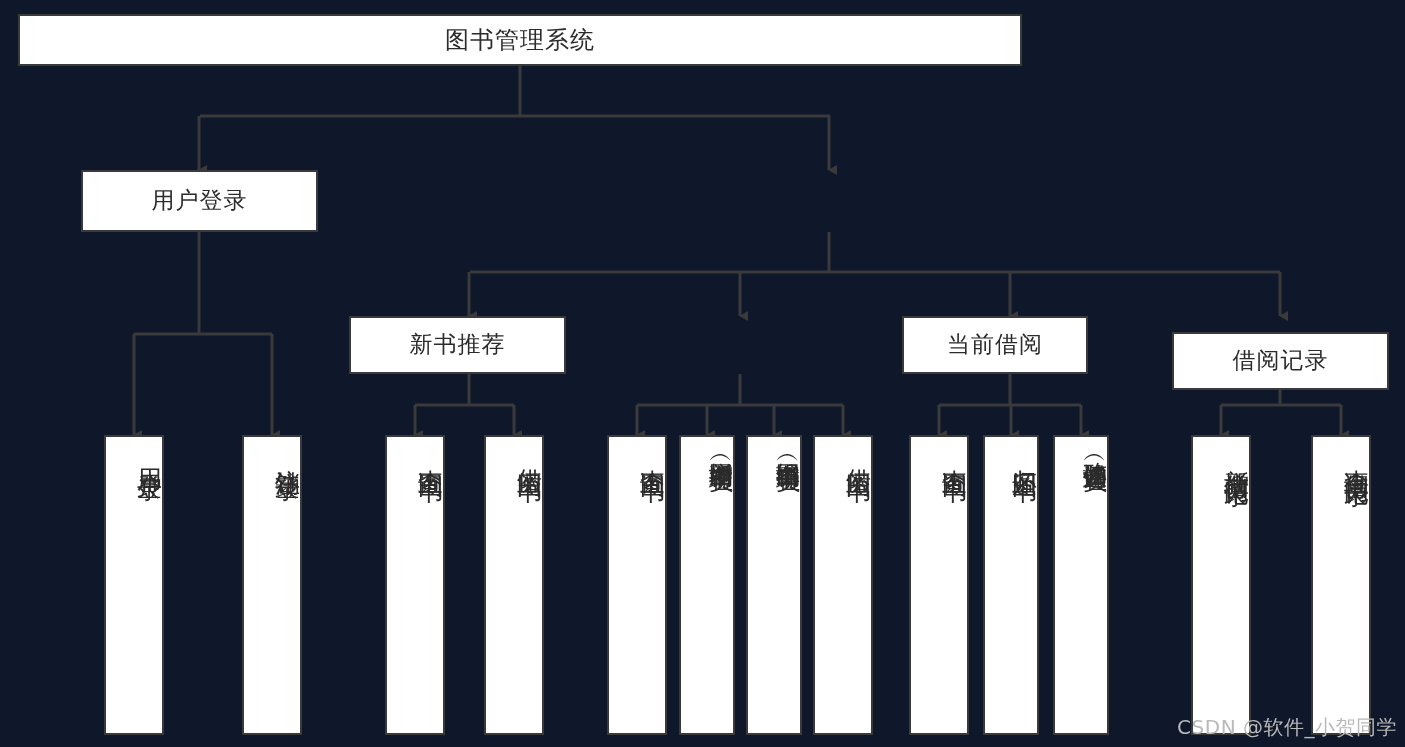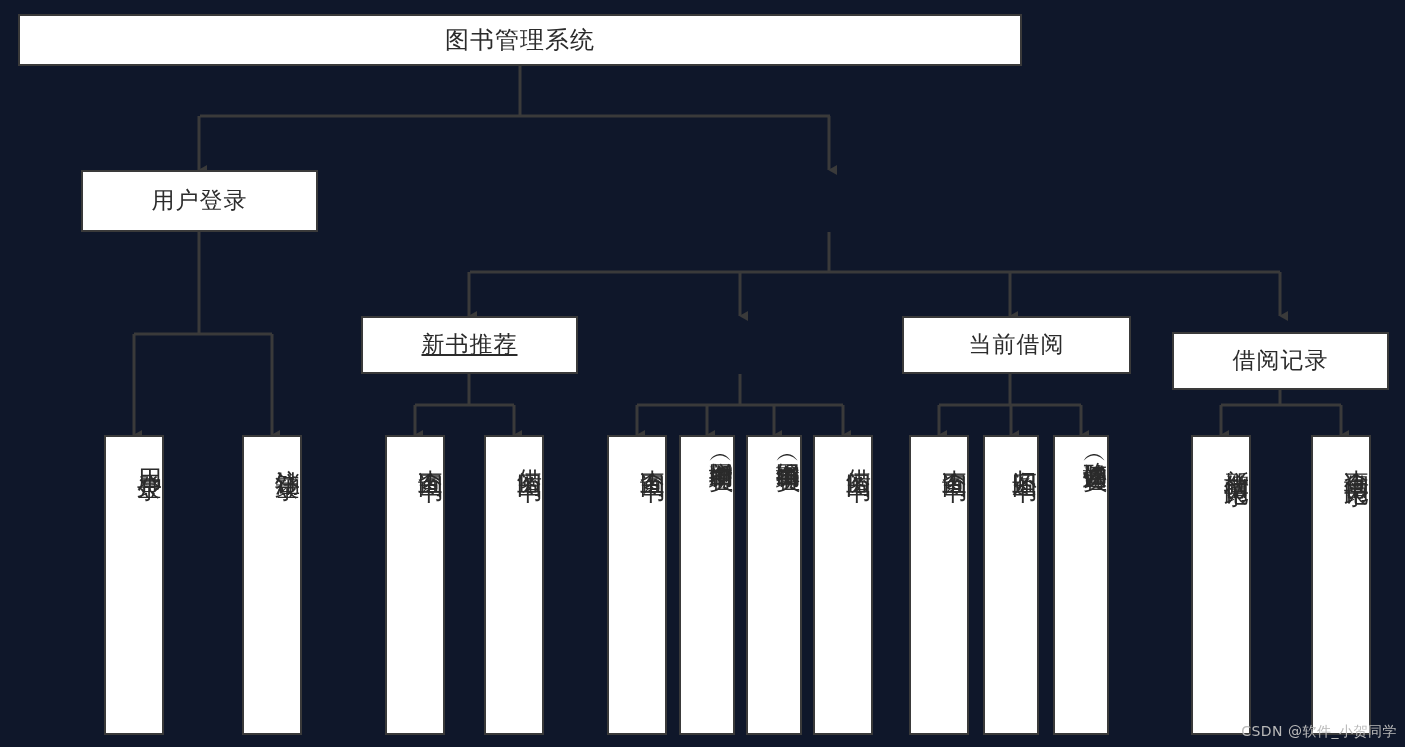--- a/index.html
+++ b/index.html
@@ -62,21 +62,21 @@
   }
   .node-v.long {
     padding-top: 6px;
     font-size: 24px;
     letter-spacing: 1px;
   }
   #watermark {
     position: absolute;
     right: 8px;
     bottom: 6px;
-    font-size: 14px;
+    font-size: 20px;
     color: #b9b9b9;
     letter-spacing: 0.5px;
     white-space: nowrap;
     font-family: "DejaVu Sans", "Liberation Sans", sans-serif;
   }
 </style>
 </head>
 <body>
 
 <div id="diagram-canvas">
@@ -121,22 +121,22 @@
         <line x1="1221" y1="405" x2="1341" y2="405" stroke="#3a3a3a" stroke-width="3"></line>
         <line x1="1221" y1="405" x2="1221" y2="435" stroke="#3a3a3a" stroke-width="3" marker-end="url(#arrowhead)"></line>
         <line x1="1341" y1="405" x2="1341" y2="435" stroke="#3a3a3a" stroke-width="3" marker-end="url(#arrowhead)"></line>
       </g>
   </svg>
 
   <div class="node node-h node-root" style="left: 18px; top: 14px; width: 1004px; height: 52px;">图书管理系统</div>
 
   <div class="node node-h" style="left: 81px; top: 170px; width: 237px; height: 62px;">用户登录</div>
 
-  <div class="node node-h" style="left: 361px; top: 316px; width: 217px; height: 58px; text-decoration: underline;">新书推荐</div>
-  <div class="node node-h" style="left: 902px; top: 316px; width: 229px; height: 58px;">当前借阅</div>
+  <div class="node node-h" style="left: 349px; top: 316px; width: 217px; height: 58px;">新书推荐</div>
+  <div class="node node-h" style="left: 902px; top: 316px; width: 186px; height: 58px;">当前借阅</div>
   <div class="node node-h" style="left: 1172px; top: 332px; width: 217px; height: 58px;">借阅记录</div>
 
   <div class="node node-v" style="left: 104px; top: 435px; width: 60px; height: 300px;">
     <span class="vtext">用户登录</span>
   </div>
   <div class="node node-v" style="left: 242px; top: 435px; width: 60px; height: 300px;">
     <span class="vtext">注销登录</span>
   </div>
   <div class="node node-v" style="left: 385px; top: 435px; width: 60px; height: 300px;">
     <span class="vtext">查询图书</span>

